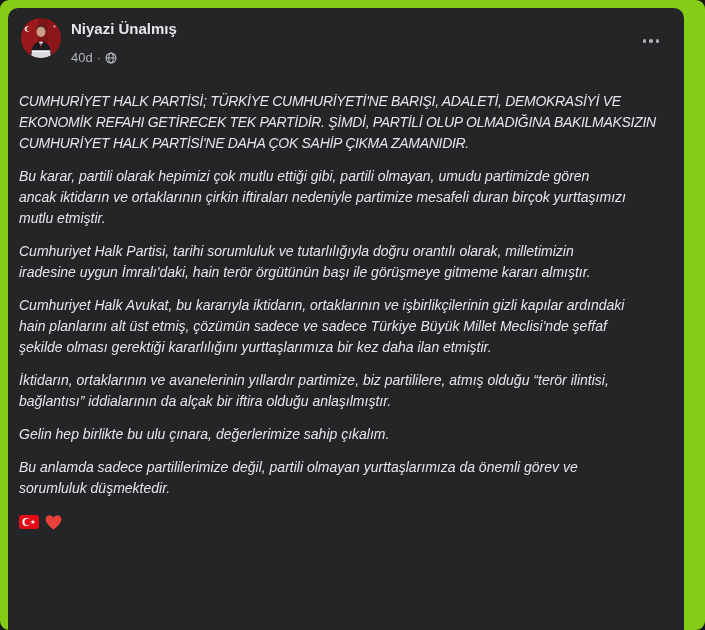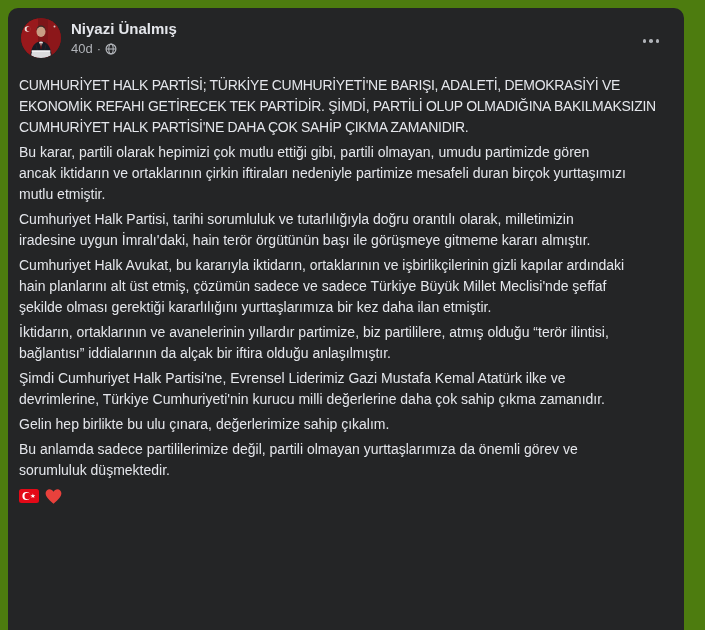--- a/index.html
+++ b/index.html
@@ -8,21 +8,22 @@
     width: 705px;
     height: 630px;
     overflow: hidden;
     background: #18191a;
     font-family: "Liberation Sans", "DejaVu Sans", sans-serif;
   }
   .page {
     position: relative;
     width: 705px;
     height: 630px;
-    background: #4d7c0f;
+    background: #84cc16;
+    border-radius: 9px;
   }
   .card {
     position: absolute;
     left: 8px;
     top: 8px;
     width: 676px;
     height: 622px;
     background: #242526;
     border-radius: 10px 10px 0 0;
     box-sizing: border-box;
@@ -53,21 +54,21 @@
     line-height: 20px;
     cursor: pointer;
   }
   .meta {
     display: flex;
     align-items: center;
     gap: 4px;
     color: #b0b3b8;
     font-size: 13px;
     line-height: 17px;
-    margin-top: 1px;
+    margin-top: 10px;
     cursor: pointer;
   }
   .meta .sep { font-size: 13px; }
   .globe { display: inline-flex; align-items: center; }
   .more {
     position: absolute;
     top: 22px;
     right: 16px;
     width: 34px;
     height: 22px;
@@ -87,22 +88,23 @@
     border-radius: 50%;
     background: #b0b3b8;
   }
   .post-text {
     padding: 13px 14px 0 11px;
     color: #e4e6eb;
     font-size: 14px;
     line-height: 21px;
   }
   .post-text p {
-    margin: 4px 0 4px 0;
+    margin: 12px 0 4px 0;
     white-space: pre-line;
+    font-style: italic;
   }
   .post-text p.caps {
     letter-spacing: -0.3px;
   }
   .emoji-line {
     display: flex;
     align-items: center;
     gap: 5px;
     height: 22px;
   }
@@ -171,22 +173,20 @@
       <p>Bu karar, partili olarak hepimizi çok mutlu ettiği gibi, partili olmayan, umudu partimizde gören
 ancak iktidarın ve ortaklarının çirkin iftiraları nedeniyle partimize mesafeli duran birçok yurttaşımızı
 mutlu etmiştir.</p>
       <p>Cumhuriyet Halk Partisi, tarihi sorumluluk ve tutarlılığıyla doğru orantılı olarak, milletimizin
 iradesine uygun İmralı'daki, hain terör örgütünün başı ile görüşmeye gitmeme kararı almıştır.</p>
       <p>Cumhuriyet Halk Avukat,  bu kararıyla iktidarın, ortaklarının ve işbirlikçilerinin gizli kapılar ardındaki
 hain planlarını alt üst etmiş, çözümün sadece ve sadece Türkiye Büyük Millet Meclisi'nde şeffaf
 şekilde olması gerektiği kararlılığını yurttaşlarımıza bir kez daha ilan etmiştir.</p>
       <p>İktidarın, ortaklarının ve avanelerinin yıllardır partimize, biz partililere, atmış olduğu “terör ilintisi,
 bağlantısı” iddialarının da alçak bir iftira olduğu anlaşılmıştır.</p>
-      <p>Şimdi Cumhuriyet Halk Partisi'ne, Evrensel Liderimiz Gazi Mustafa Kemal Atatürk ilke ve
-devrimlerine, Türkiye Cumhuriyeti'nin kurucu milli değerlerine daha çok sahip çıkma zamanıdır.</p>
       <p>Gelin hep birlikte bu ulu çınara, değerlerimize sahip çıkalım.</p>
       <p>Bu anlamda sadece partililerimize değil, partili olmayan yurttaşlarımıza da önemli görev ve
 sorumluluk düşmektedir.</p>
 
       <p class="emoji-line">
         <span class="icn">
           <svg width="20" height="14" viewBox="0 0 20 14">
             <rect width="20" height="14" rx="2.5" fill="#e30917"></rect>
             <circle cx="7.4" cy="7" r="4" fill="#ffffff"></circle>
             <circle cx="8.7" cy="7" r="3.2" fill="#e30917"></circle>

